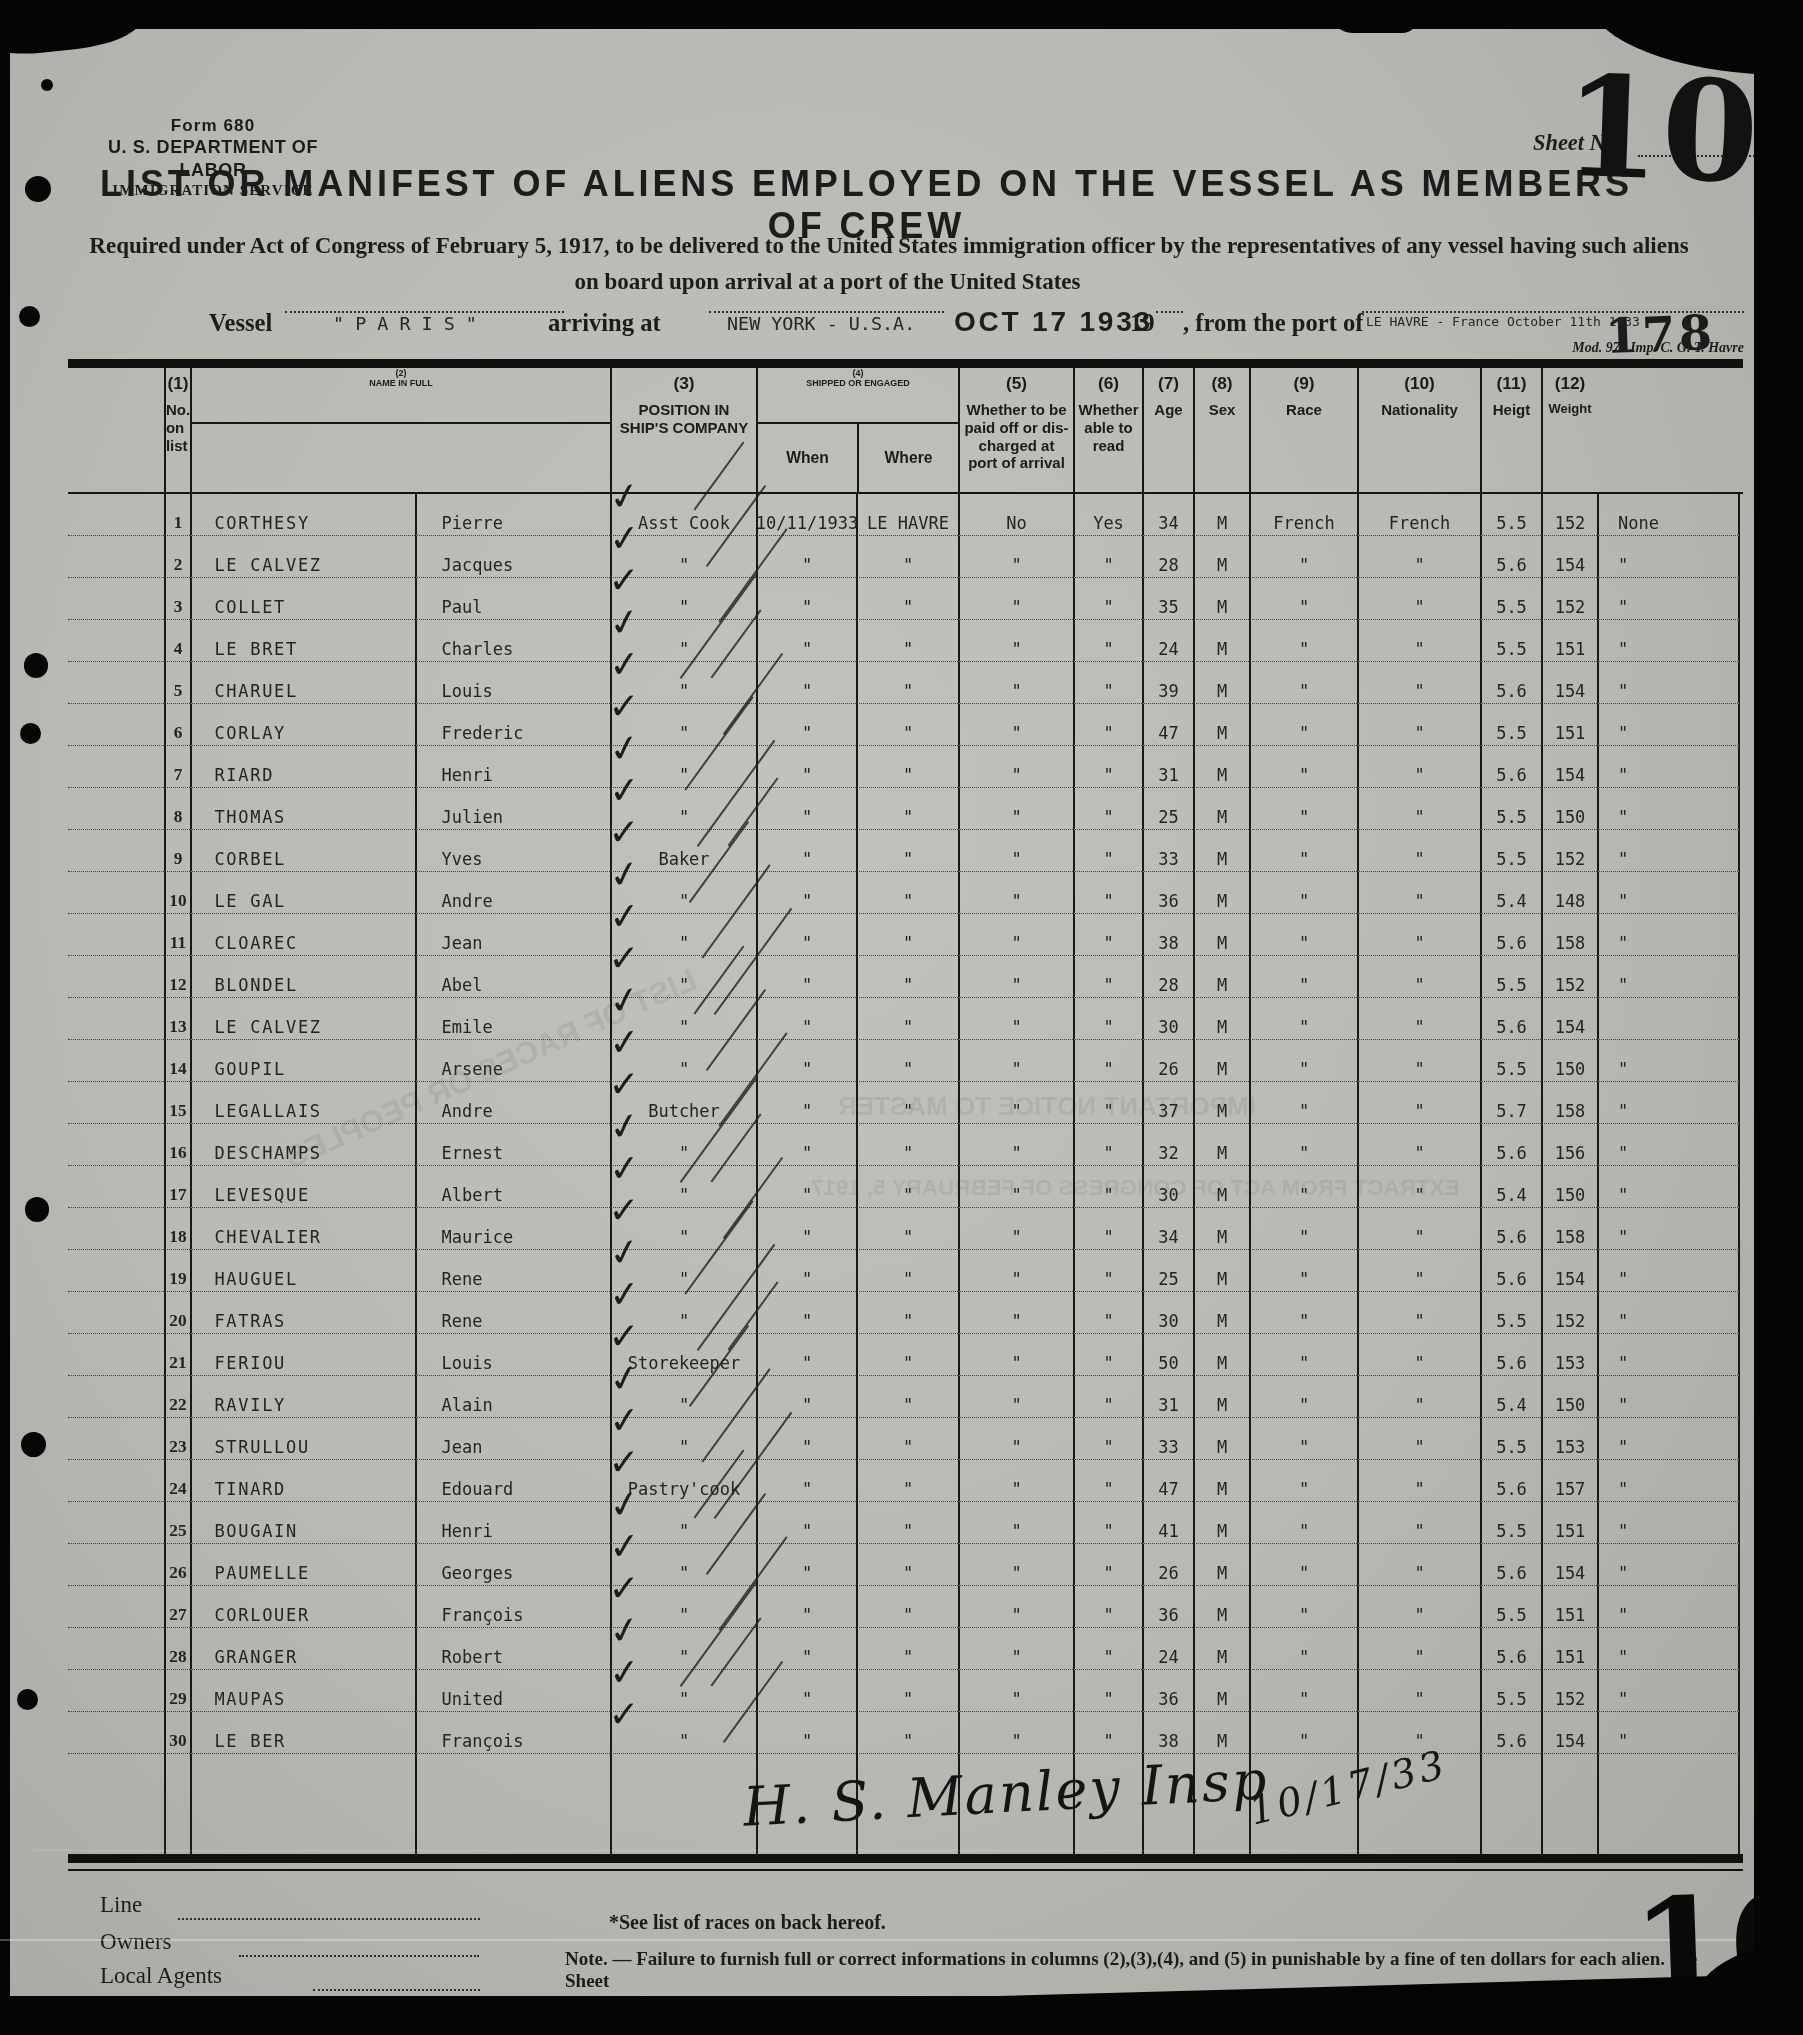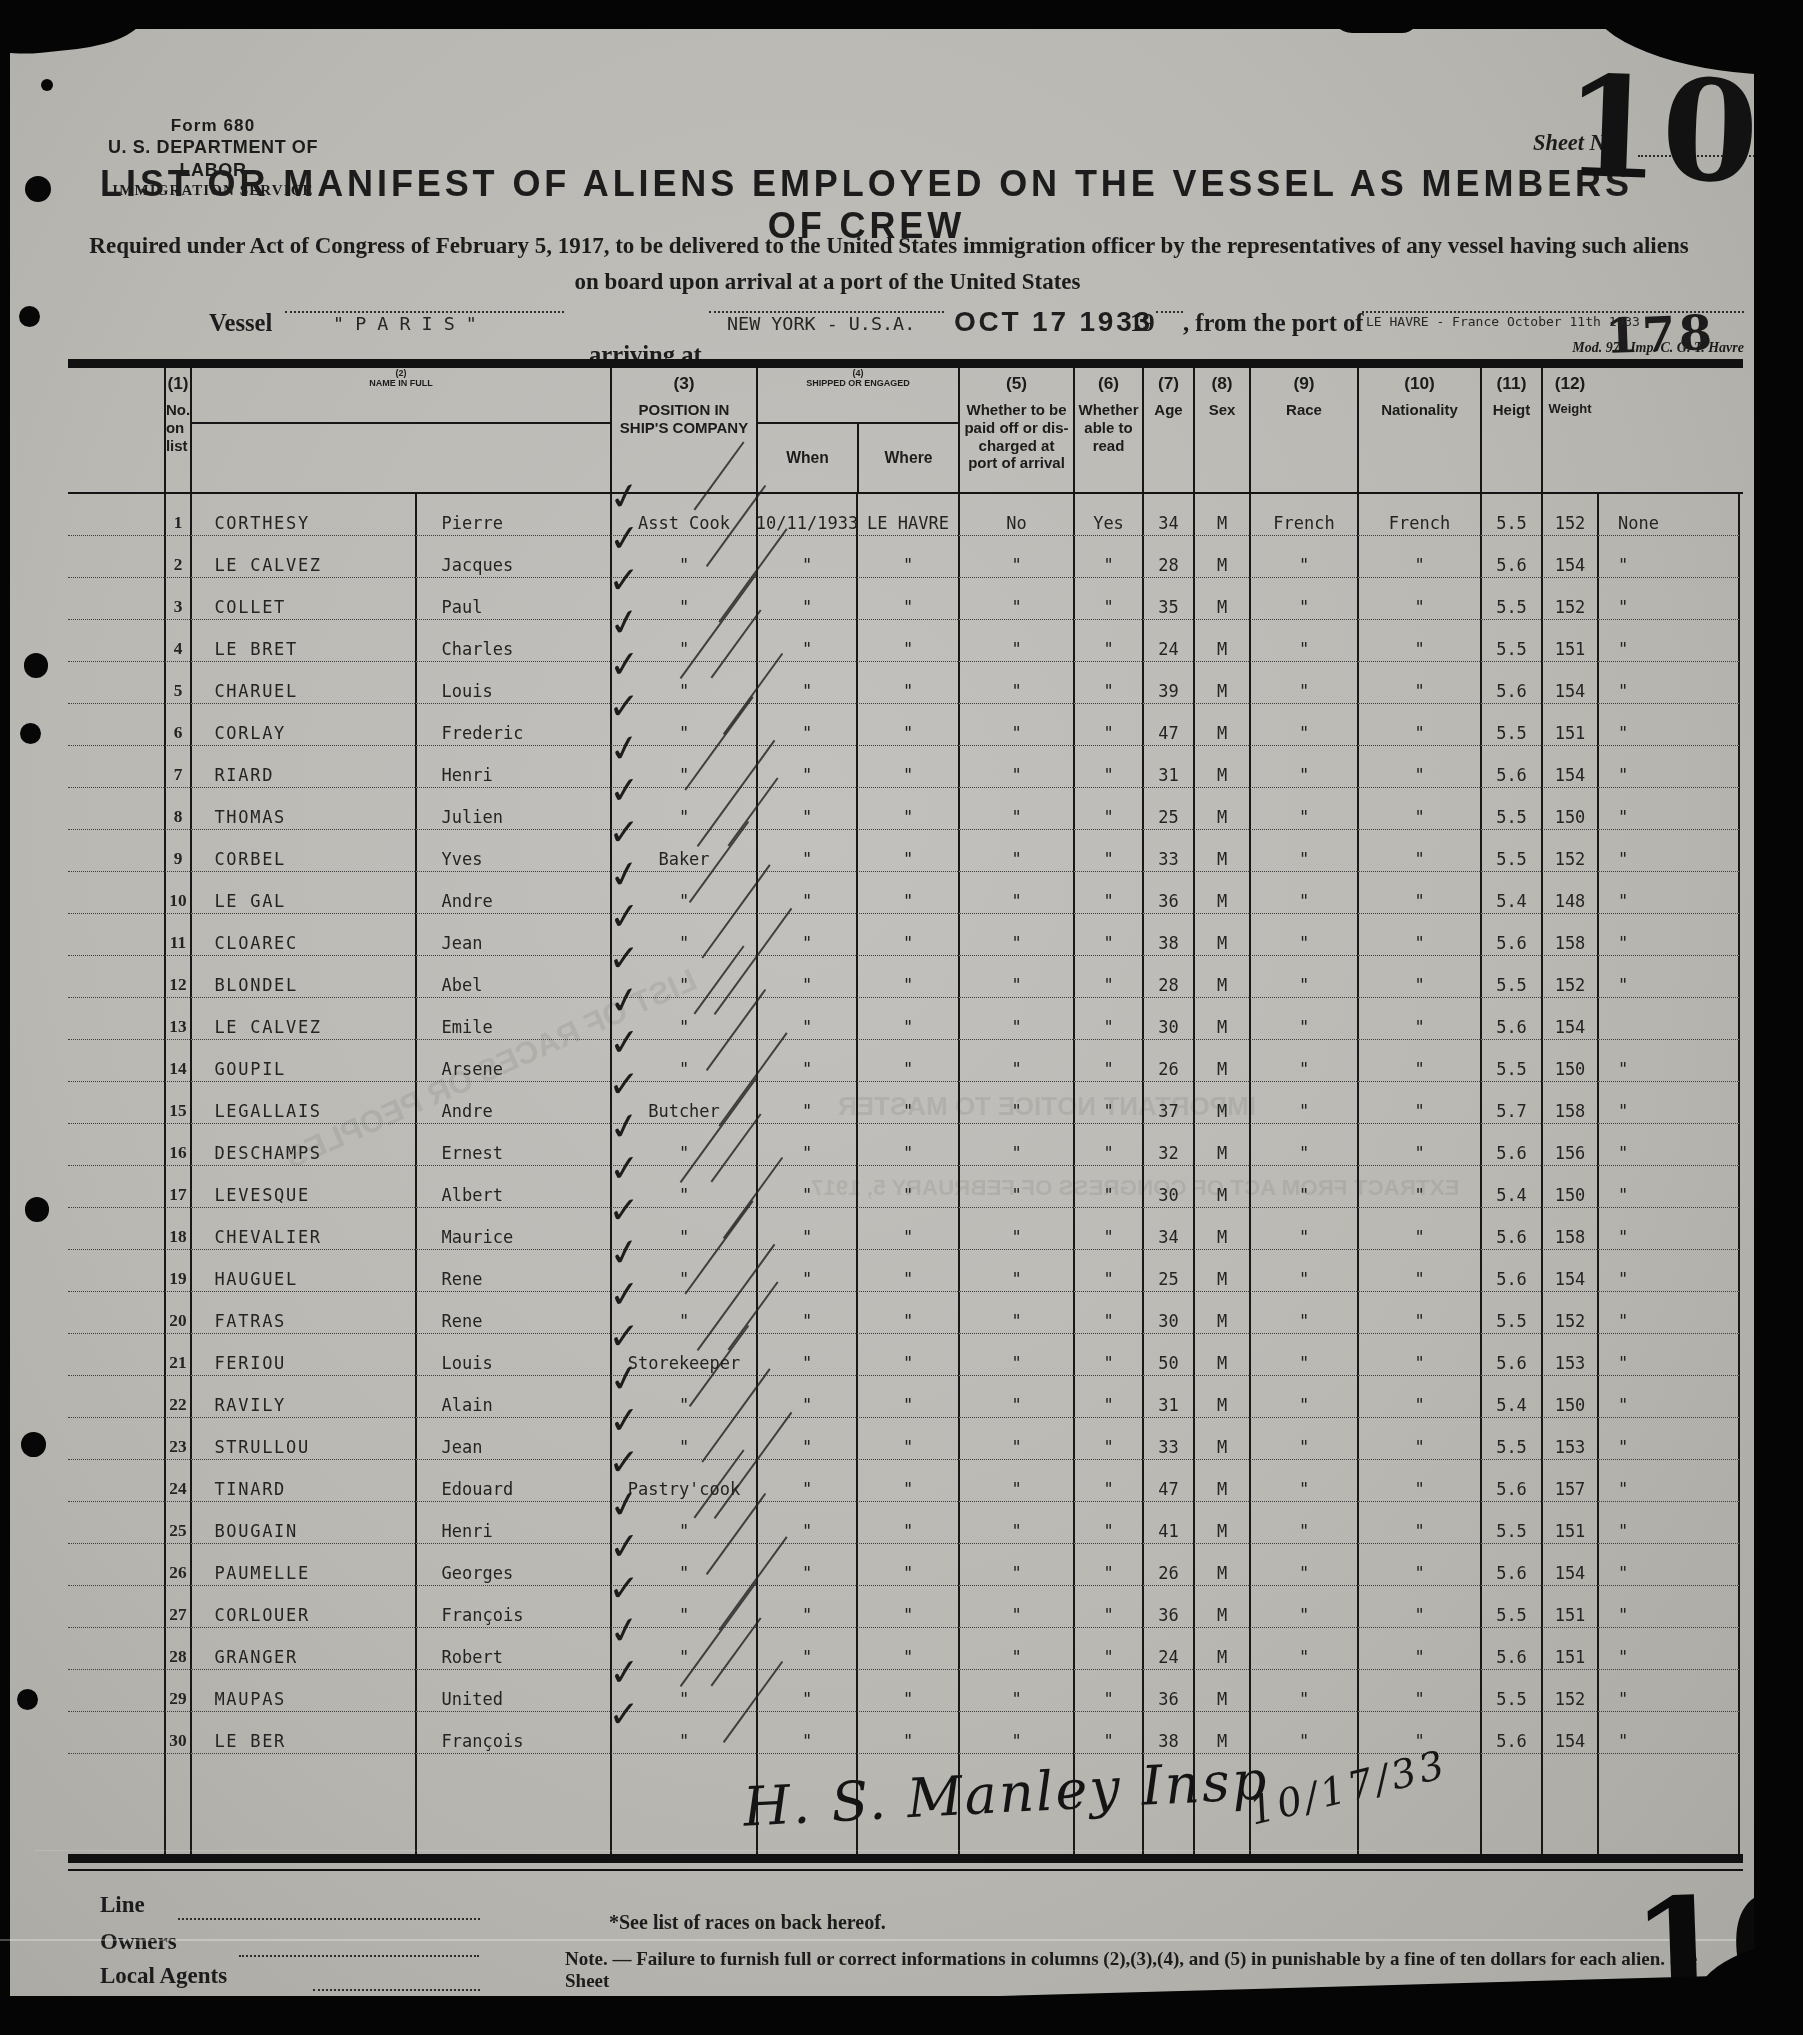--- a/index.html
+++ b/index.html
@@ -80,21 +80,21 @@
          font-size:37px;color:#1d1d1d;z-index:4;}
   .flourish{position:absolute;left:119px;top:-60px;width:2.2px;background:#1f1f1f;opacity:.8;
             transform:rotate(36deg);z-index:4;}
   #sigrow{display:grid;grid-template-columns:var(--cols);height:100px;}
   #sigrow .cell{border-bottom:none;}
   #sig-name{position:absolute;left:743px;top:1762px;z-index:5;font-style:italic;font-size:54px;
             font-family:"DejaVu Serif",serif;color:#141414;transform:rotate(-3deg);letter-spacing:2.2px;white-space:nowrap;}
   #sig-date{position:absolute;left:1247px;top:1765px;z-index:5;font-style:italic;font-size:39px;
             font-family:"DejaVu Serif",serif;color:#161616;transform:rotate(-14deg);letter-spacing:3.4px;}
   
-  .flabel{position:absolute;z-index:3;font-weight:bold;font-size:23px;}
+  .flabel{position:absolute;z-index:3;font-weight:normal;font-size:23px;}
   .fline{position:absolute;z-index:3;border-bottom:2.2px dotted #2c2c2c;}
   #races-note{position:absolute;left:609px;top:1911px;z-index:3;font-weight:bold;font-size:20px;}
   #failure-note{position:absolute;left:565px;top:1948px;width:1174px;z-index:3;font-weight:bold;font-size:19px;}
 </style>
 </head>
 <body>
 
 <div id="page">
   <div id="paper"></div>
 
@@ -112,21 +112,21 @@
   <div class="big-stamp" id="stamp-top">10</div>
   <div id="stamp-178">178</div>
 
   <div class="abs" id="title">LIST OR MANIFEST OF ALIENS EMPLOYED ON THE VESSEL AS MEMBERS OF CREW</div>
   <div class="abs" id="subtitle1">Required under Act of Congress of February 5, 1917, to be delivered to the United States immigration officer by the representatives of any vessel having such aliens</div>
   <div class="abs" id="subtitle2">on board upon arrival at a port of the United States</div>
 
   <div class="vlabel" style="left:197px;top:309px;margin-left:12px;">Vessel</div>
   <div class="vline" style="left:285px;top:311px;width:279px;"></div>
   <div class="vfill" style="left:333px;top:313px;">" P A R I S "</div>
-  <div class="vlabel" style="left:589px;top:309px;margin-top:32px;">arriving at</div>
+  <div class="vlabel" style="left:548px;top:309px;">arriving at</div>
   <div class="vline" style="left:709px;top:311px;width:235px;"></div>
   <div class="vfill" style="left:727px;top:313px;">NEW YORK - U.S.A.</div>
   <div id="date-stamp" style="left:954px;top:306px;">OCT 17 1933</div>
   <div class="vlabel" style="left:1130px;top:309px;">19</div>
   <div class="vline" style="left:1156px;top:311px;width:27px;"></div>
   <div class="vlabel" style="left:1183px;top:309px;">, from the port of</div>
   <div class="vline" style="left:1362px;top:311px;width:382px;"></div>
   <div class="vfill" style="left:1366px;top:314px;font-size:13px;">LE HAVRE - France October 11th 1933</div>
   <div id="mod-note">Mod. 970 Imp. C. G. T. Havre</div>
 

